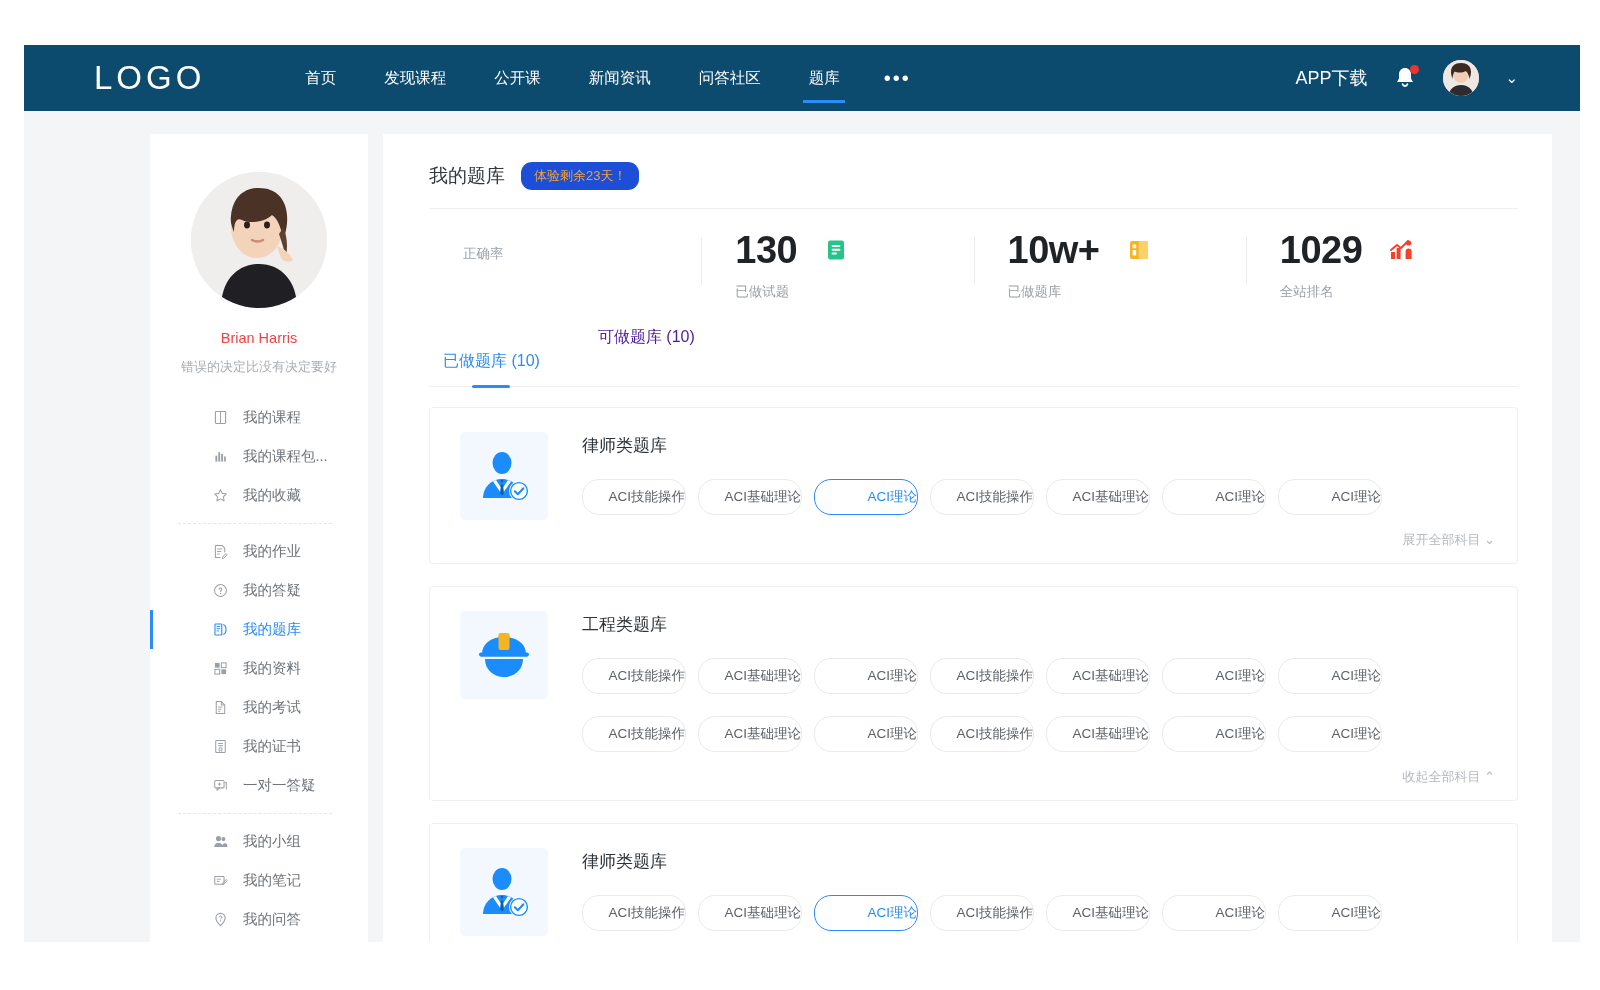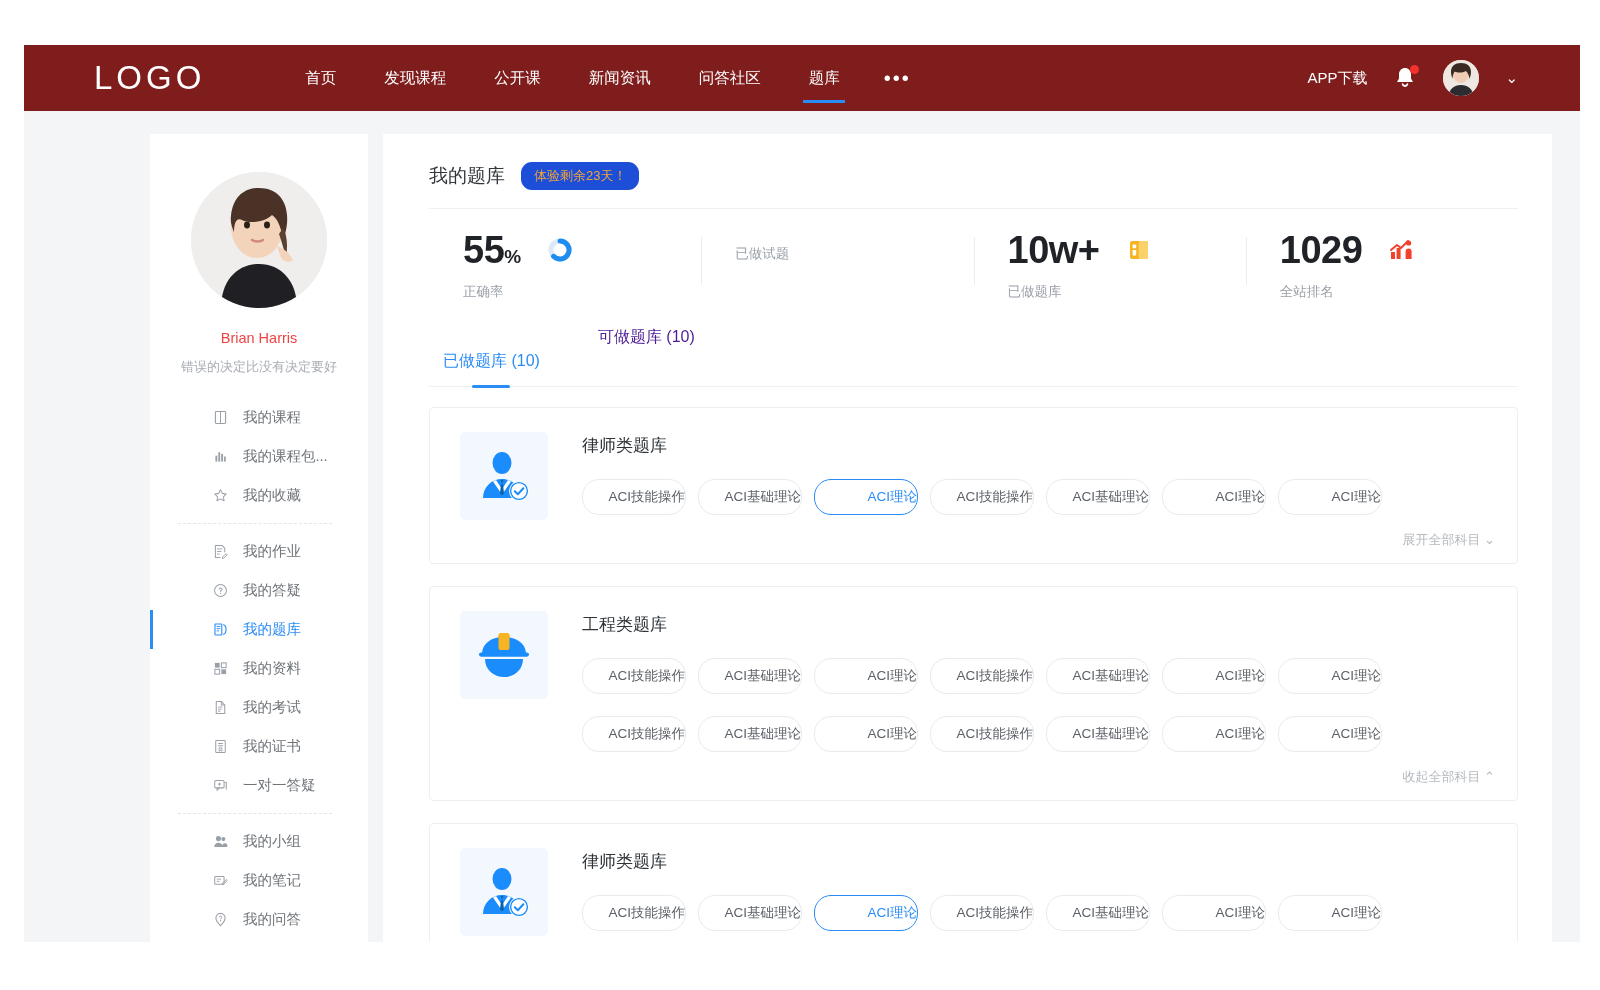--- a/index.html
+++ b/index.html
@@ -13,21 +13,21 @@
     position: absolute;
     left: 24px; top: 45px;
     width: 1556px; height: 897px;
     background: #f4f5f7;
     overflow: hidden;
   }
 
   
   .topbar {
     height: 66px;
-    background: #7f1d1d;
+    background: #0c4a6e;
     display: flex;
     align-items: center;
     position: relative;
   }
   .logo {
     margin-left: 70px;
     color: #ffffff;
     font-size: 33px;
     letter-spacing: 4px;
     font-weight: 400;
@@ -65,21 +65,21 @@
     line-height: 52px;
     cursor: pointer;
   }
   .topbar-right {
     margin-left: auto;
     display: flex;
     align-items: center;
     margin-right: 62px;
     gap: 26px;
   }
-  .app-dl { color: #ffffff; font-size: 15px; cursor: pointer; white-space: nowrap; }
+  .app-dl { color: #ffffff; font-size: 18px; cursor: pointer; white-space: nowrap; }
   .bell-wrap { position: relative; width: 24px; height: 26px; cursor: pointer; }
   .bell-dot {
     position: absolute; right: -2px; top: 0;
     width: 9px; height: 9px; border-radius: 50%;
     background: #f4322c;
   }
   .avatar-sm {
     width: 36px; height: 36px; border-radius: 50%;
     overflow: hidden; background: #d8c7bb; cursor: pointer;
     flex-shrink: 0;
@@ -488,30 +488,32 @@
 
     <section class="main">
 
       <div class="page-head">
         <div class="page-title">我的题库</div>
         <div class="trial-badge">体验剩余23天！</div>
       </div>
 
       <div class="stats" id="stats-container">
           <div class="stat">
+            <div class="stat-label">正确率</div>
+          </div>
+          <div class="stat">
             <div class="stat-top">
-              <div class="stat-value"><span>55</span><span class="unit">%</span></div>
+              <div class="stat-value"><span>130</span></div>
               <div class="stat-icon"><svg width="26" height="26" viewBox="0 0 26 26">
-                  <circle cx="13" cy="13" r="9" fill="none" stroke="#dbe9fb" stroke-width="5"></circle>
-                  <path d="M13 4a9 9 0 1 1-6.4 15.3" fill="none" stroke="#1f8cf0" stroke-width="5" stroke-linecap="round"></path>
+                  <rect x="5" y="3.5" width="16" height="19" rx="2.2" fill="#23c58a"></rect>
+                  <rect x="8.6" y="8" width="8.8" height="1.9" rx="0.9" fill="#ffffff"></rect>
+                  <rect x="8.6" y="11.8" width="8.8" height="1.9" rx="0.9" fill="#ffffff"></rect>
+                  <rect x="8.6" y="15.6" width="5.4" height="1.9" rx="0.9" fill="#ffffff"></rect>
                 </svg></div>
             </div>
-            <div class="stat-label">正确率</div>
-          </div>
-          <div class="stat">
             <div class="stat-label">已做试题</div>
           </div>
           <div class="stat">
             <div class="stat-top">
               <div class="stat-value"><span>10w+</span></div>
               <div class="stat-icon"><svg width="26" height="26" viewBox="0 0 26 26">
                   <rect x="4" y="4" width="18" height="18" rx="2" fill="#f7b422"></rect>
                   <rect x="12.6" y="4" width="9.4" height="18" rx="2" fill="#fbd26a"></rect>
                   <rect x="6.6" y="7.6" width="3.6" height="3.6" rx="0.6" fill="#ffffff"></rect>
                   <rect x="6.6" y="13" width="3.6" height="5.4" rx="0.6" fill="#ffffff"></rect>

